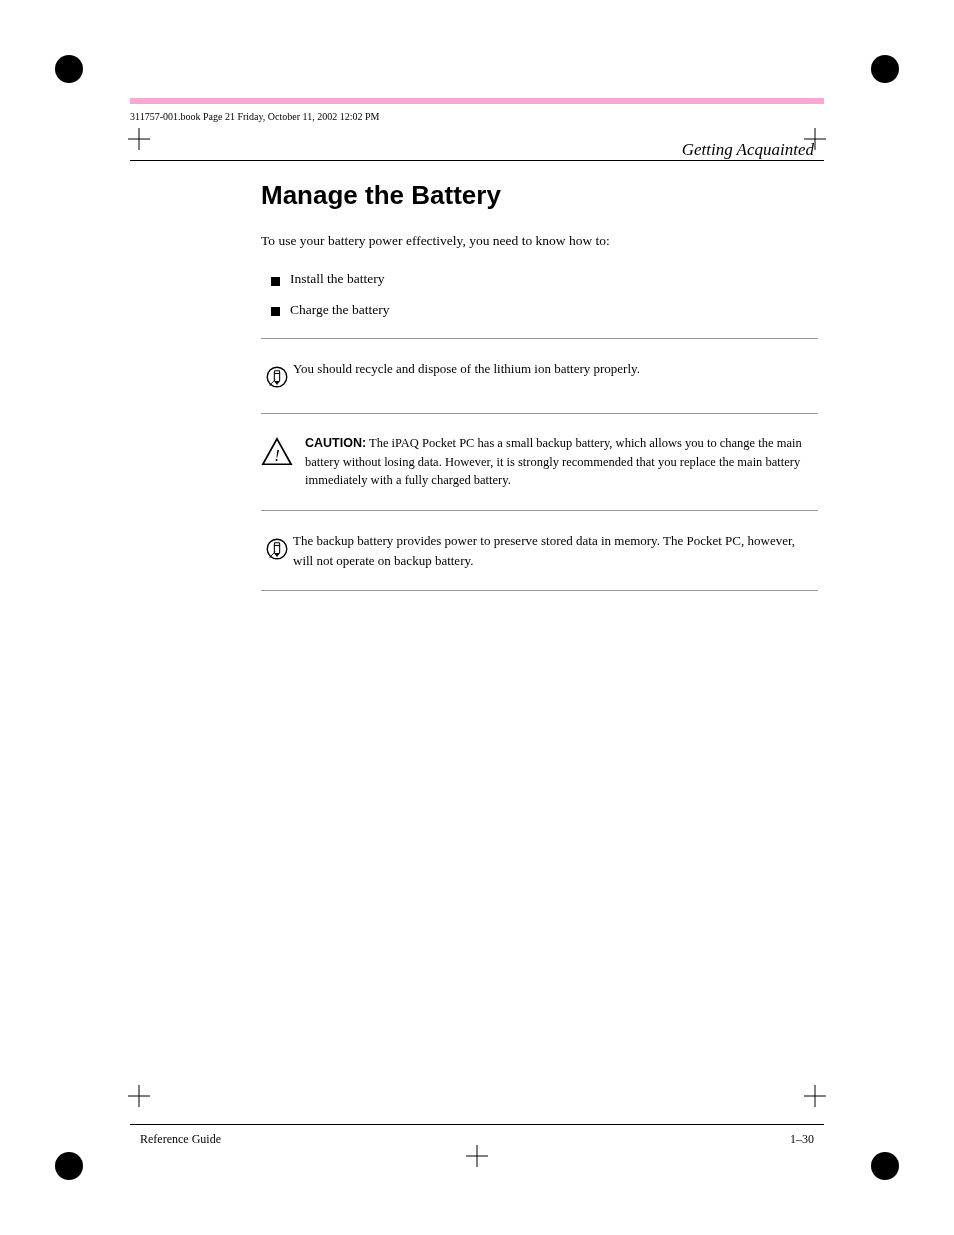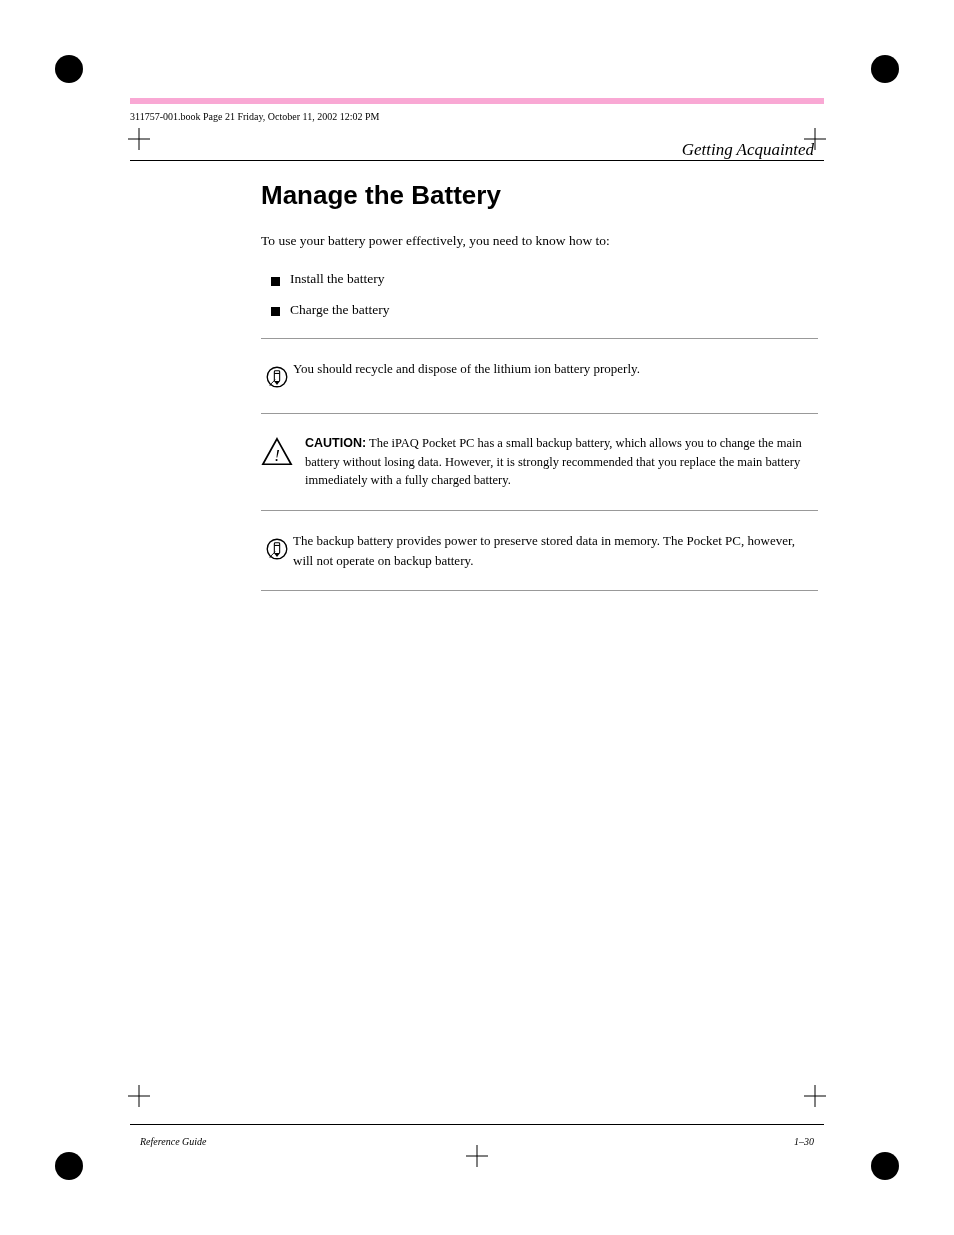--- a/index.html
+++ b/index.html
@@ -156,22 +156,21 @@
       border-top: 1px solid #000;
     }
 
     .page-footer {
       position: absolute;
       bottom: 88px;
       left: 140px;
       right: 140px;
       display: flex;
       justify-content: space-between;
-      font-size: 10px;
-      font-style: italic;
+      font-size: 12px;
       text-align: right;
     }
 
     
     .crosshair-sm {
       position: absolute;
       width: 22px;
       height: 22px;
     }
 

